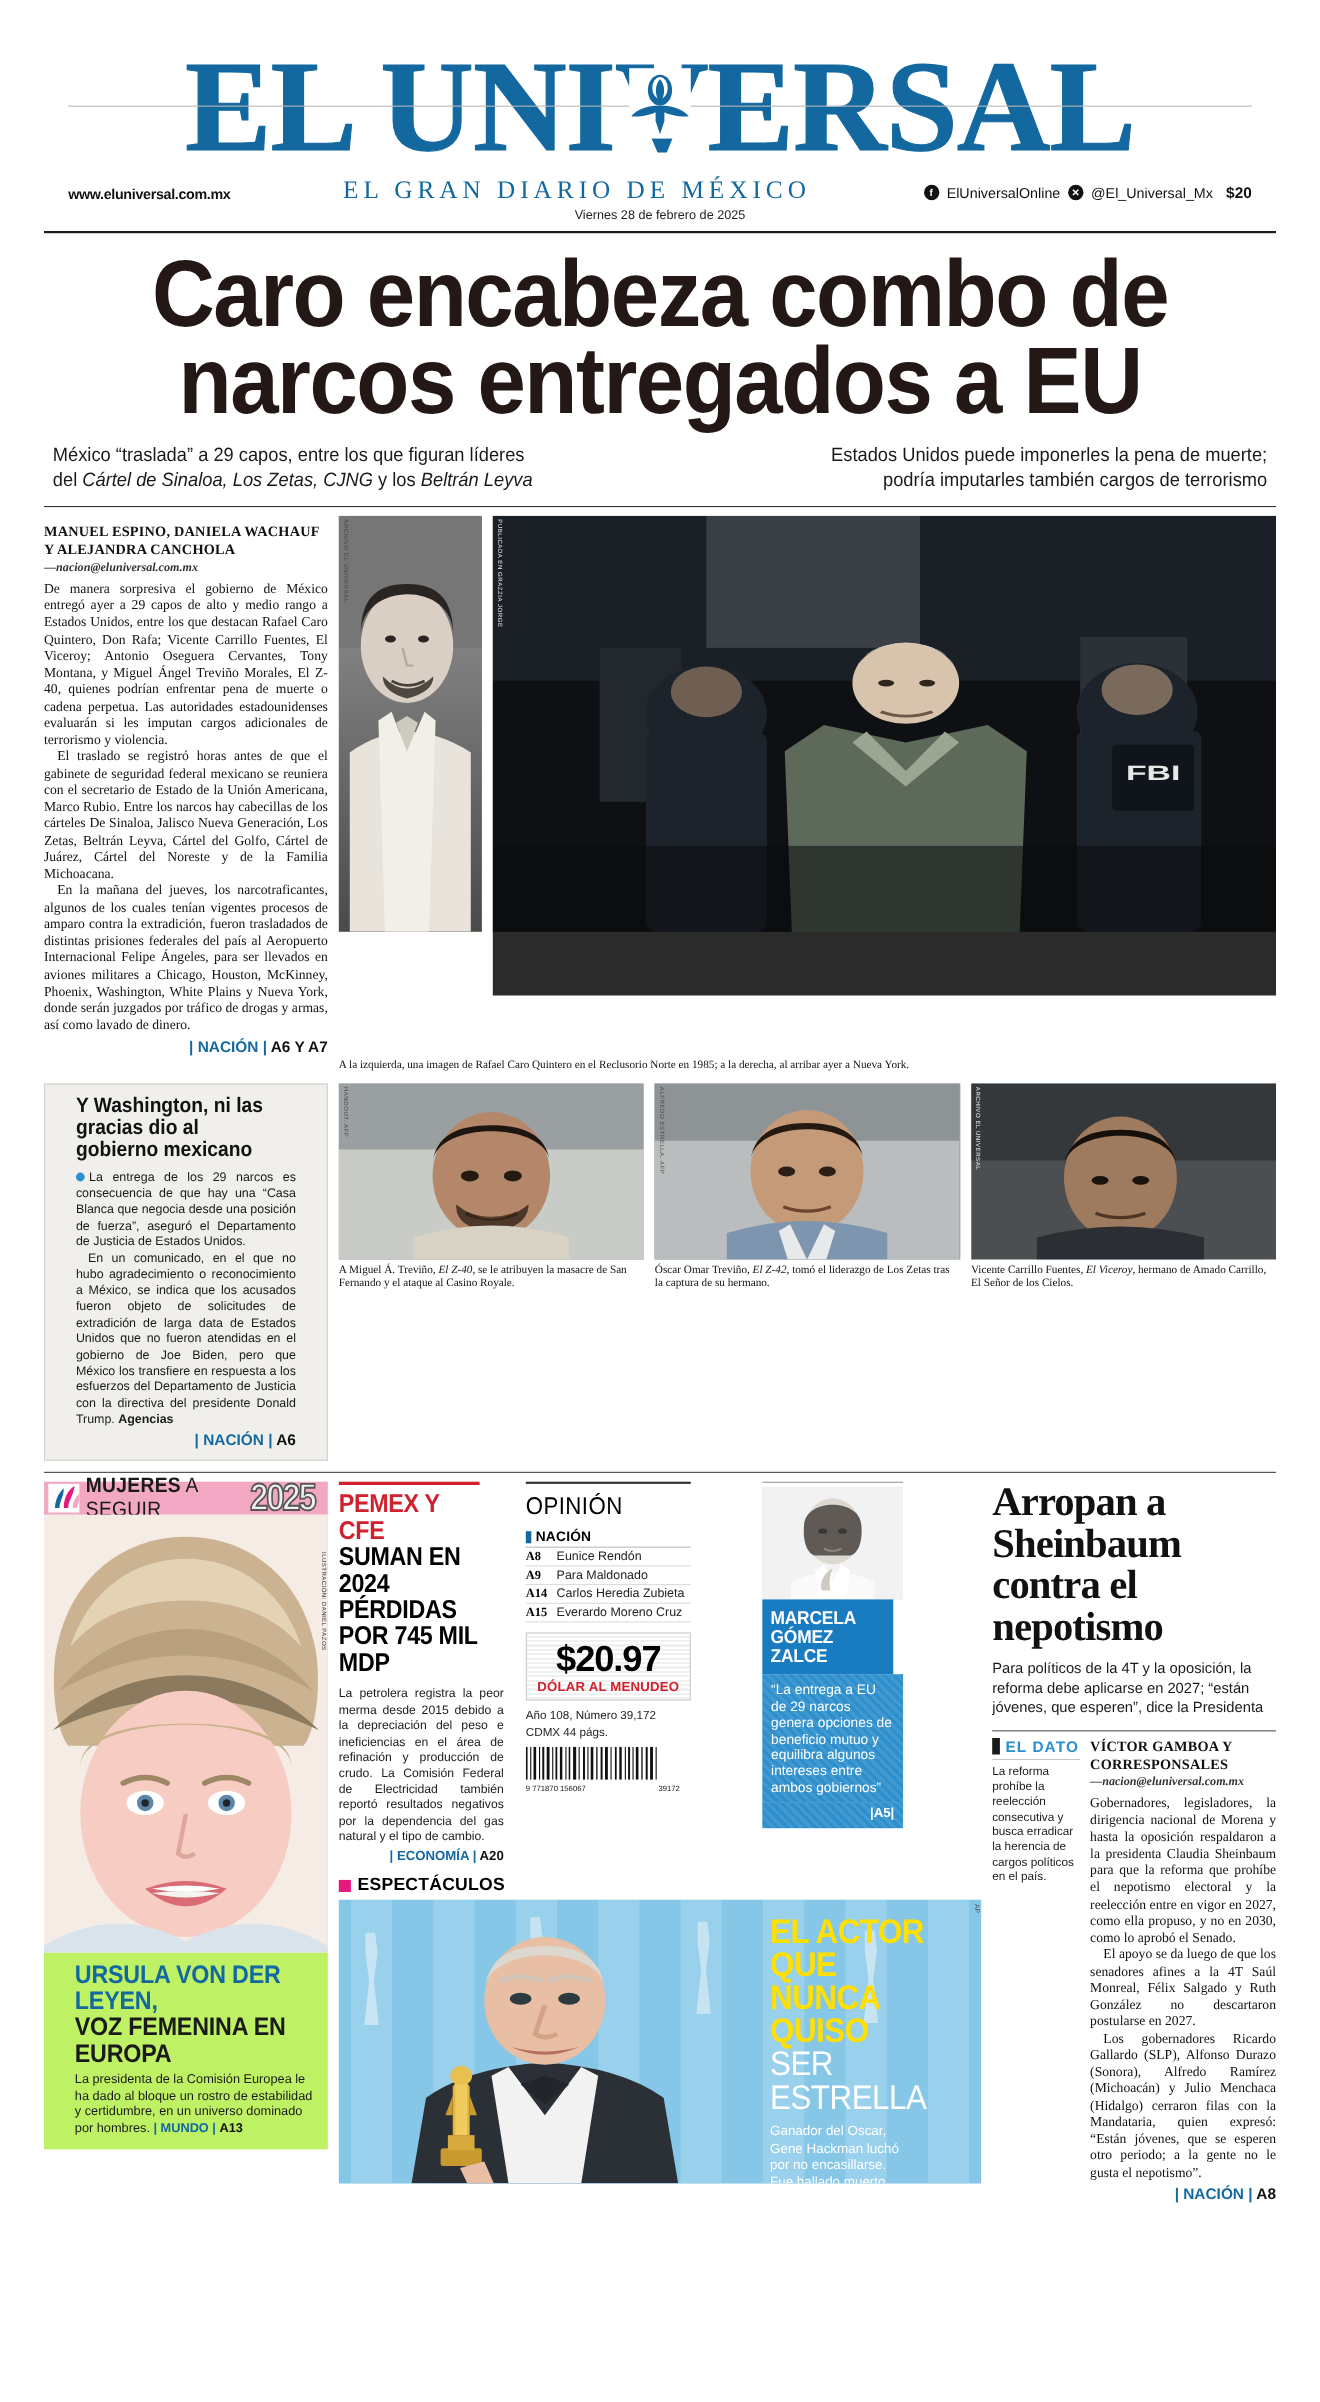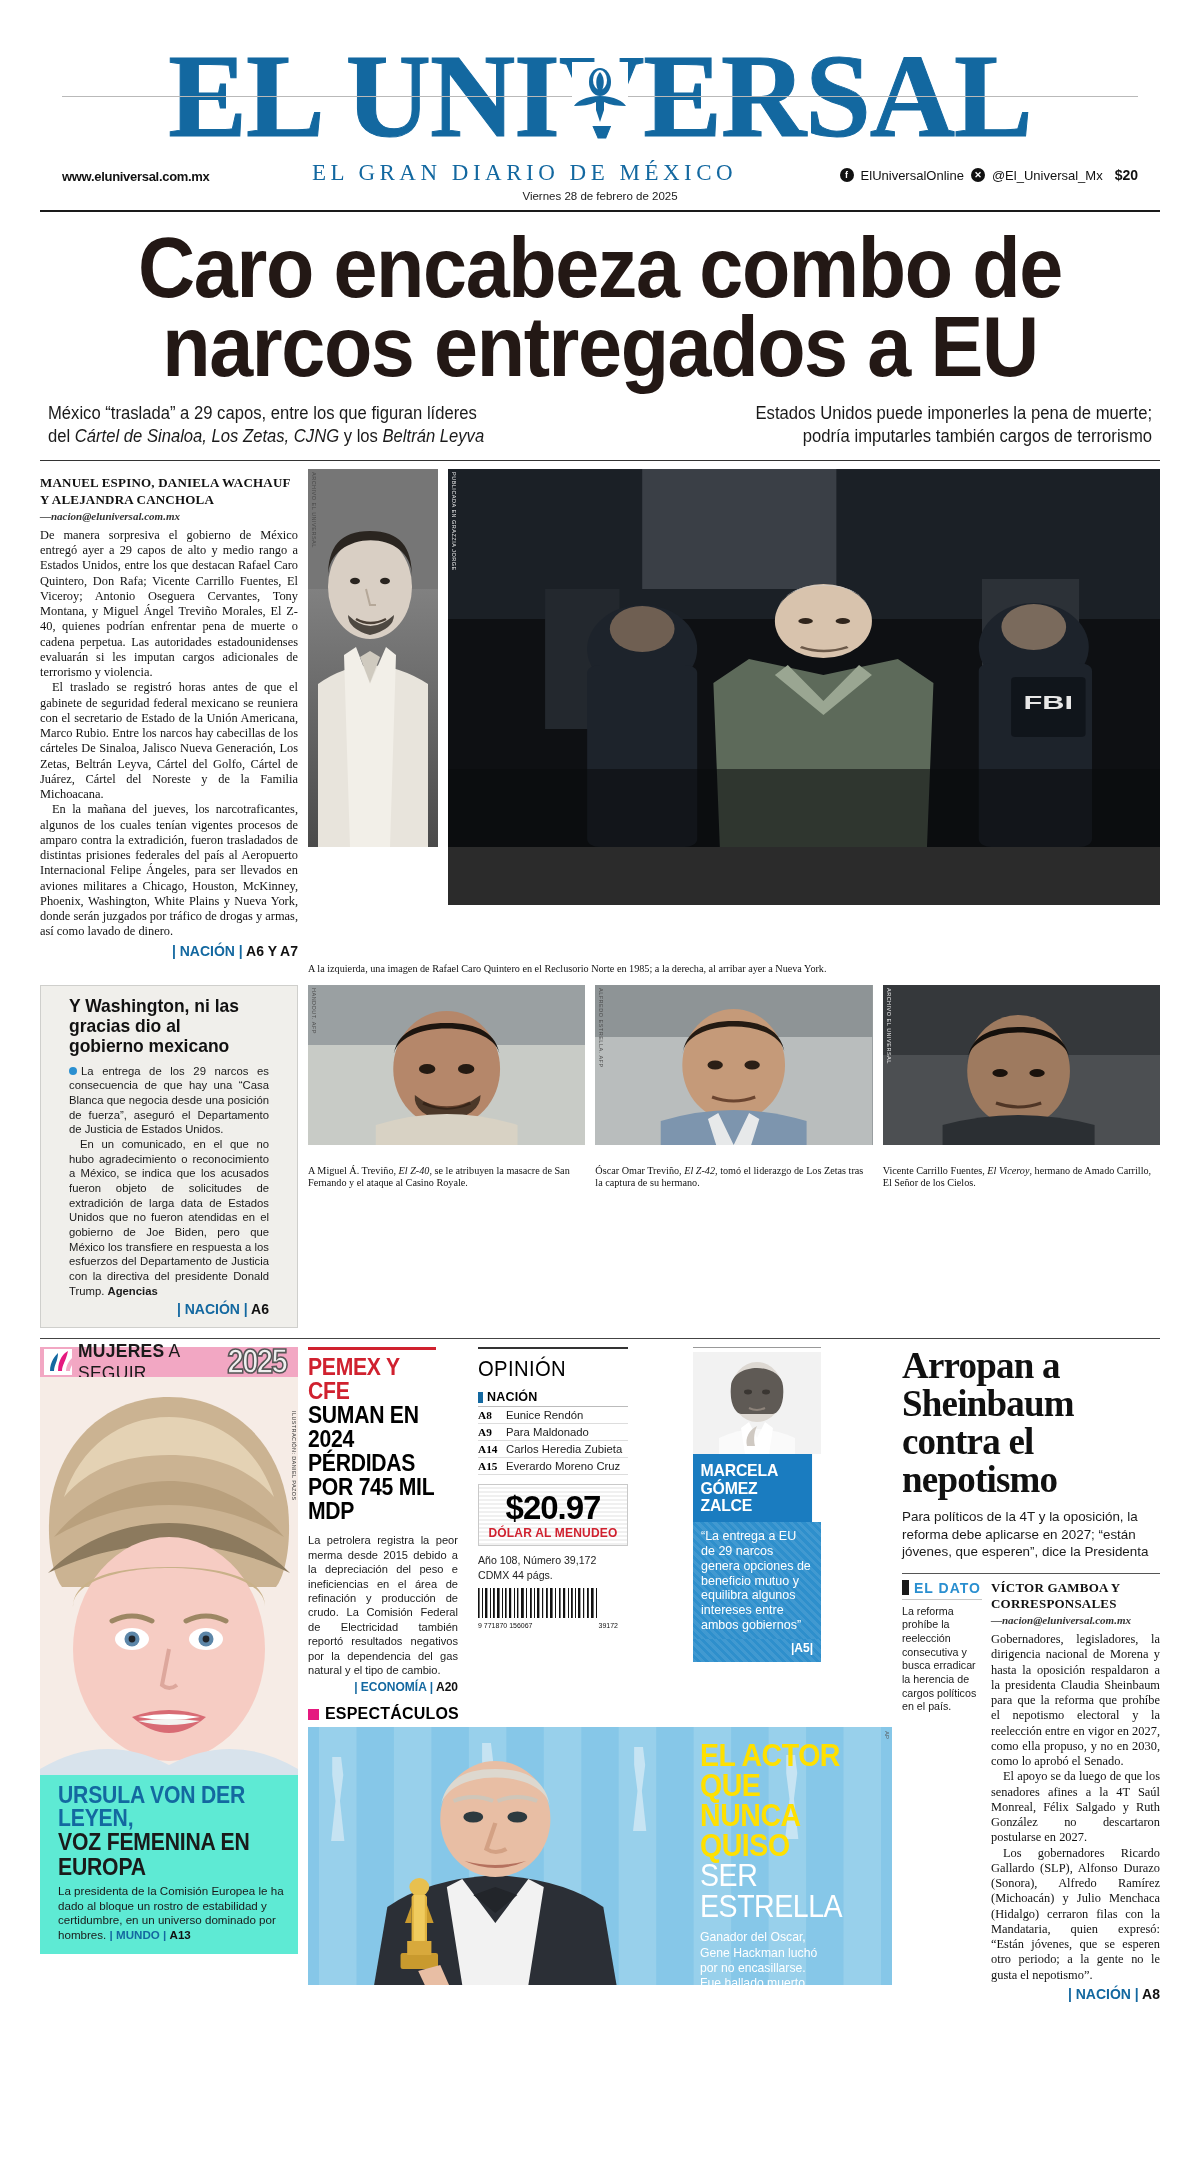--- a/index.html
+++ b/index.html
@@ -61,40 +61,40 @@
   .boxgray h3{font-family:"Liberation Sans Narrow","Liberation Sans",sans-serif;font-weight:bold;
        font-size:19px;line-height:1.05;margin:0 0 8px 0;color:#111;transform:scaleX(0.92);transform-origin:left top;}
   .boxgray .bd{font-size:11.3px;line-height:1.3;color:#1a1a1a;text-align:justify;}
   .boxgray .bd p{margin:0;text-indent:11px;}
   .boxgray .bd p.first{text-indent:0;}
   .bullet{display:inline-block;width:8px;height:8px;border-radius:50%;background:#2a8fd0;margin-right:4px;vertical-align:baseline;}
 
   .portraits{flex:1;display:flex;gap:10px;}
   .pcell{flex:1;display:flex;flex-direction:column;}
   .pimg{height:160px;position:relative;background:#8a8f93;}
-  .pcap{font-family:"Liberation Serif",serif;font-size:10.2px;line-height:1.22;color:#111;padding-top:20px;}
+  .pcap{font-family:"Liberation Serif",serif;font-size:10.2px;line-height:1.22;color:#111;padding-top:4px;}
   .pcap em{font-style:italic;}
 
   
   .rule-bot2{margin:10px 40px 0 40px;height:1px;background:#444;}
   .bottom{display:flex;padding:0 40px;gap:10px;margin-top:8px;}
 
   
   .mujeres{width:258px;flex:none;position:relative;}
   .mj-bar{height:30px;background:#f2a7c3;display:flex;align-items:center;position:relative;}
   .mj-logo{width:36px;height:26px;margin-left:4px;background:#fff;position:relative;overflow:hidden;}
   .mj-title{font-family:"Liberation Sans Narrow","Liberation Sans",sans-serif;font-weight:bold;
      font-size:19px;color:#1a1a1a;letter-spacing:.3px;margin-left:6px;transform:scaleX(.92);transform-origin:left;}
   .mj-title span{font-weight:normal;}
   .mj-year{margin-left:auto;font-family:"Liberation Sans Narrow","Liberation Sans",sans-serif;
      font-weight:bold;font-size:30px;color:#efefef;-webkit-text-stroke:1.5px #555;
      letter-spacing:-2px;padding-right:12px;transform:scaleY(1.15);}
   .mj-illus{height:398px;position:relative;overflow:hidden;background:#efd9cf;}
   .mj-credit{position:absolute;right:1px;top:34px;writing-mode:vertical-rl;font-size:5.5px;color:#333;letter-spacing:.4px;}
-  .mj-box{background:#5eead4;padding:9px 14px 11px 18px;}
+  .mj-box{background:#bef264;padding:9px 14px 11px 28px;}
   .mj-h1{font-family:"Liberation Sans Narrow","Liberation Sans",sans-serif;font-weight:bold;font-size:23px;
      color:#1368a0;line-height:1;letter-spacing:-.2px;transform:scaleX(.92);transform-origin:left;}
   .mj-h2{font-family:"Liberation Sans Narrow","Liberation Sans",sans-serif;font-weight:bold;font-size:23px;
      color:#1a1a1a;line-height:1.05;letter-spacing:-.2px;transform:scaleX(.92);transform-origin:left;}
   .mj-bd{font-size:11.6px;line-height:1.28;color:#1a1a1a;margin-top:5px;}
   .mj-bd b{color:#1368a0;}
 
   
   .midbottom{flex:1;display:flex;flex-direction:column;}
   .mb-top{display:flex;gap:20px;}

